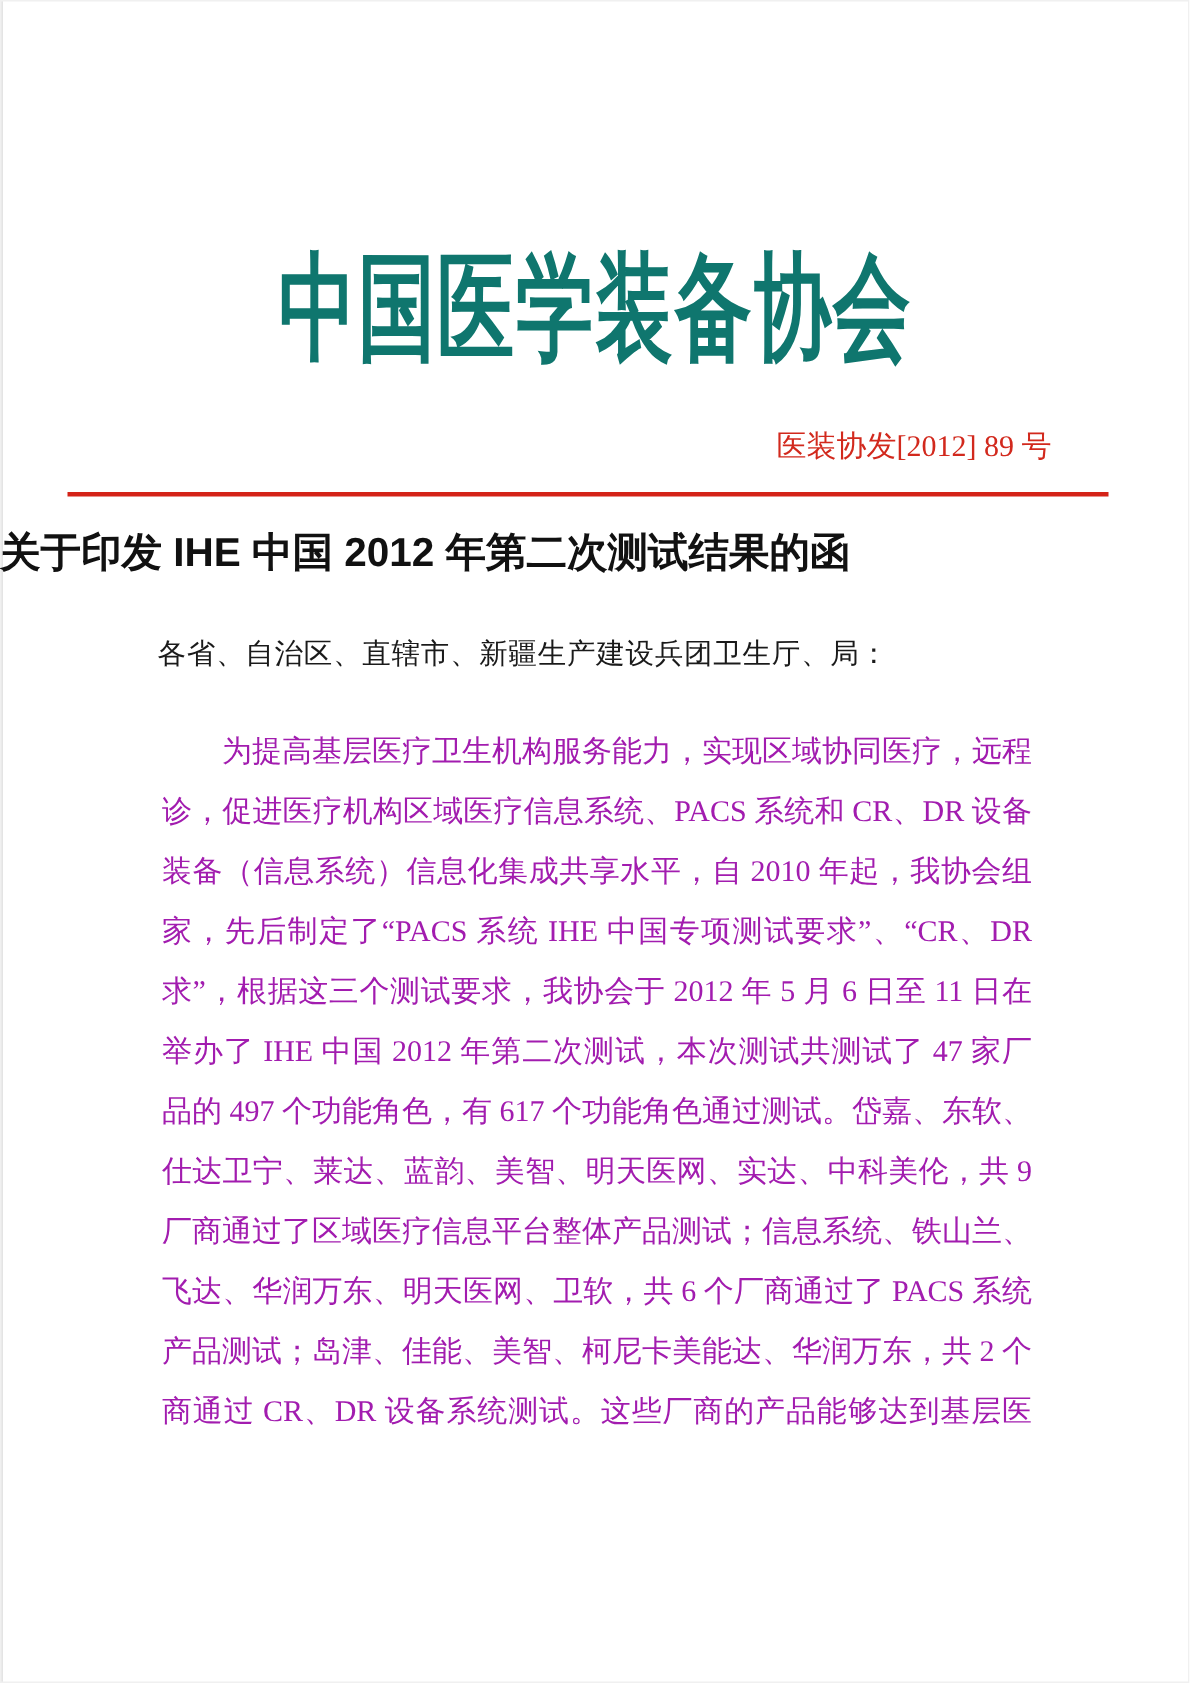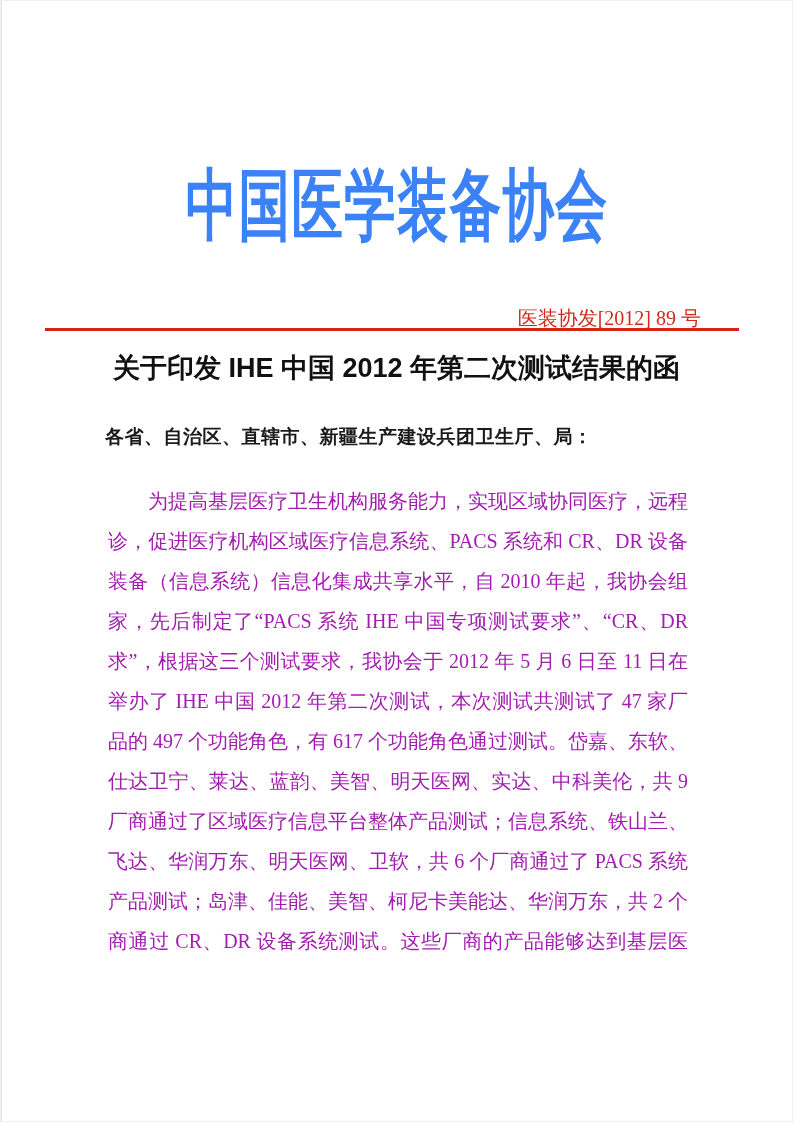--- a/index.html
+++ b/index.html
@@ -14,38 +14,38 @@
     font-family: "Liberation Serif", "DejaVu Serif", serif;
   }
 
   
   .org-name {
     position: absolute;
     top: 158px;
     left: 0;
     right: 0;
     text-align: center;
-    color: #3b82f6;
+    color: #0f766e;
     font-size: 78px;
     line-height: 96px;
     font-weight: bold;
     font-family: "Liberation Serif", "DejaVu Serif", serif;
     white-space: nowrap;
   }
   .org-name .squeeze {
     display: inline-block;
     transform: scaleX(0.66);
     transform-origin: 50% 50%;
     letter-spacing: 2px;
   }
 
   
   .doc-number {
     position: absolute;
-    top: 304px;
+    top: 284px;
     right: 92px;
     color: #d2291d;
     font-size: 20px;
     line-height: 28px;
     font-family: "Liberation Serif", "DejaVu Serif", serif;
     white-space: nowrap;
   }
 
   
   .red-rule {
@@ -56,38 +56,37 @@
     height: 3px;
     background: #d42318;
   }
 
   
   .doc-title {
     position: absolute;
     top: 350px;
     left: 0;
     right: 0;
-    text-align: center;
     color: #111111;
     font-size: 27px;
     line-height: 36px;
     font-weight: bold;
     font-family: "Liberation Sans", "DejaVu Sans", sans-serif;
     white-space: nowrap;
   }
 
   
   .salutation {
     position: absolute;
     top: 421px;
     left: 105px;
     color: #1a1a1a;
     font-size: 19px;
     line-height: 32px;
-    font-weight: bold;
+    font-weight: normal;
     font-family: "Liberation Serif", "DejaVu Serif", serif;
     letter-spacing: 0.5px;
     white-space: nowrap;
   }
 
   
   .body-block {
     position: absolute;
     top: 481px;
     left: 108px;

